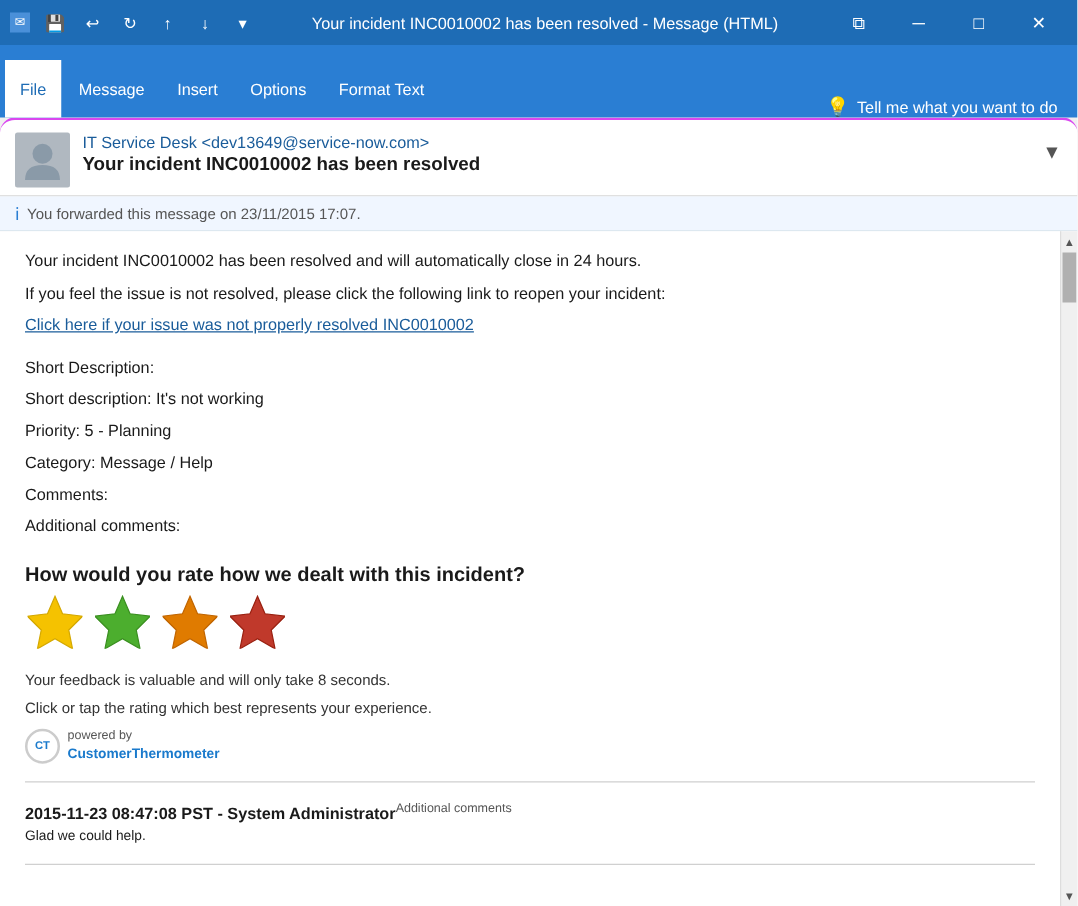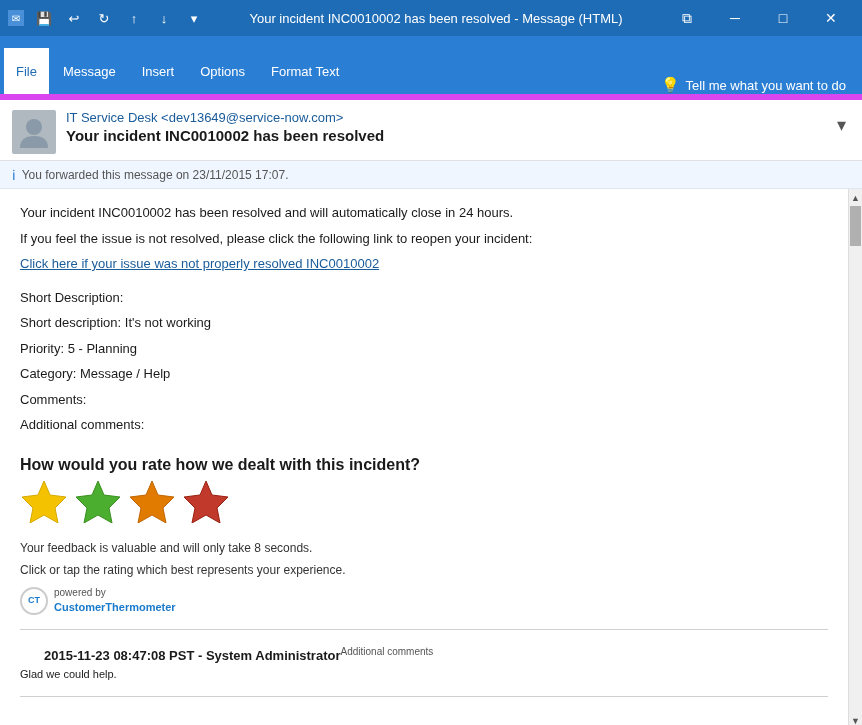--- a/index.html
+++ b/index.html
@@ -70,21 +70,22 @@
     .ribbon-separator { flex: 1; }
     .ribbon-tell {
       display: flex; align-items: center; gap: 6px;
       color: white; font-size: 13px; padding: 0 12px; cursor: pointer;
     }
     .bulb-icon { font-size: 15px; }
 
     
     .email-outer {
       background: white;
-      border-top: 6px solid #d946ef;
+      border-top: 2px solid #d946ef;
+      border-radius: 12px;
     }
     .email-header {
       display: flex;
       align-items: flex-start;
       padding: 10px 12px 6px 12px;
       border-bottom: 1px solid #e0e0e0;
       position: relative;
     }
     .avatar {
       width: 44px; height: 44px;
@@ -200,21 +201,21 @@
       border: 2px solid #ccc;
       display: flex; align-items: center; justify-content: center;
       font-size: 9px; font-weight: 700; color: #1a7acc;
     }
     .powered-text { font-size: 10px; color: #555; line-height: 1.2; }
     .ct-brand { font-weight: 700; color: #1a7acc; font-size: 11px; }
 
     .divider { border: none; border-top: 1px solid #d0d0d0; margin: 14px 0; }
 
     .comment-block { margin-bottom: 10px; }
-    .comment-header { font-size: 13px; margin-left: 24px; }
+    .comment-header { font-size: 13px; }
     .comment-superscript { font-size: 10px; vertical-align: super; color: #555; }
     .comment-body { font-size: 11px; color: #1a1a1a; }
 
     .view-incident-row { font-size: 13px; }
   </style>
 </head>
 <body>
 
 <div class="title-bar">
   <div class="title-bar-left">

